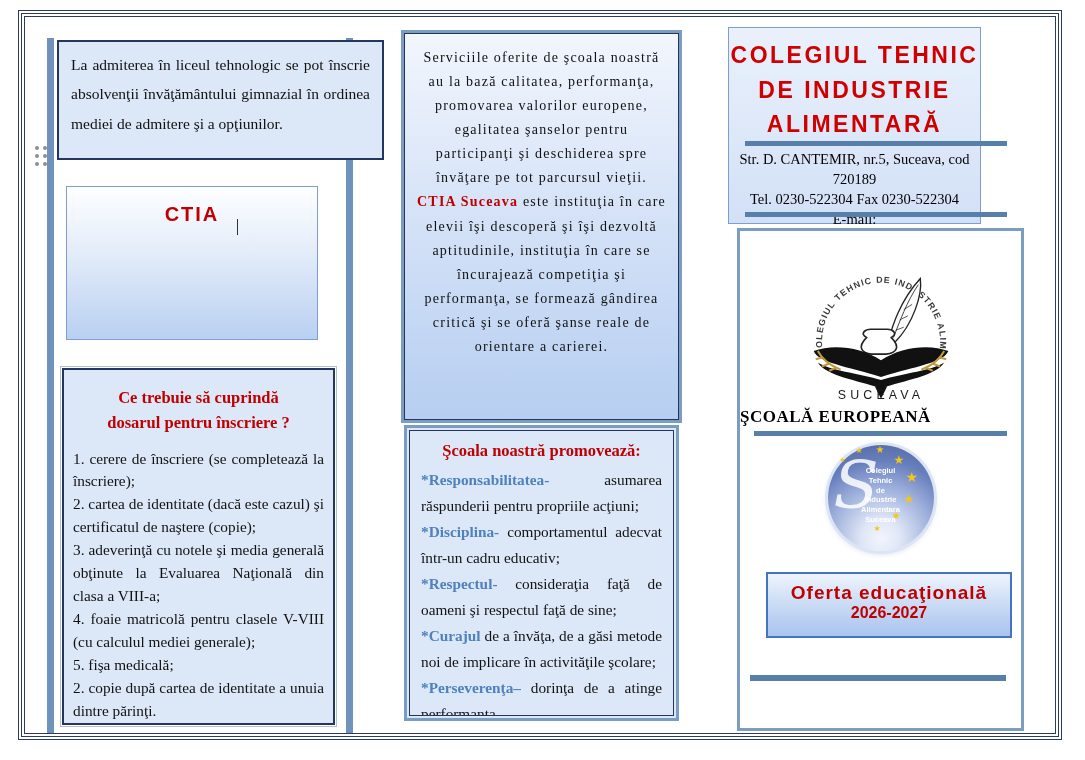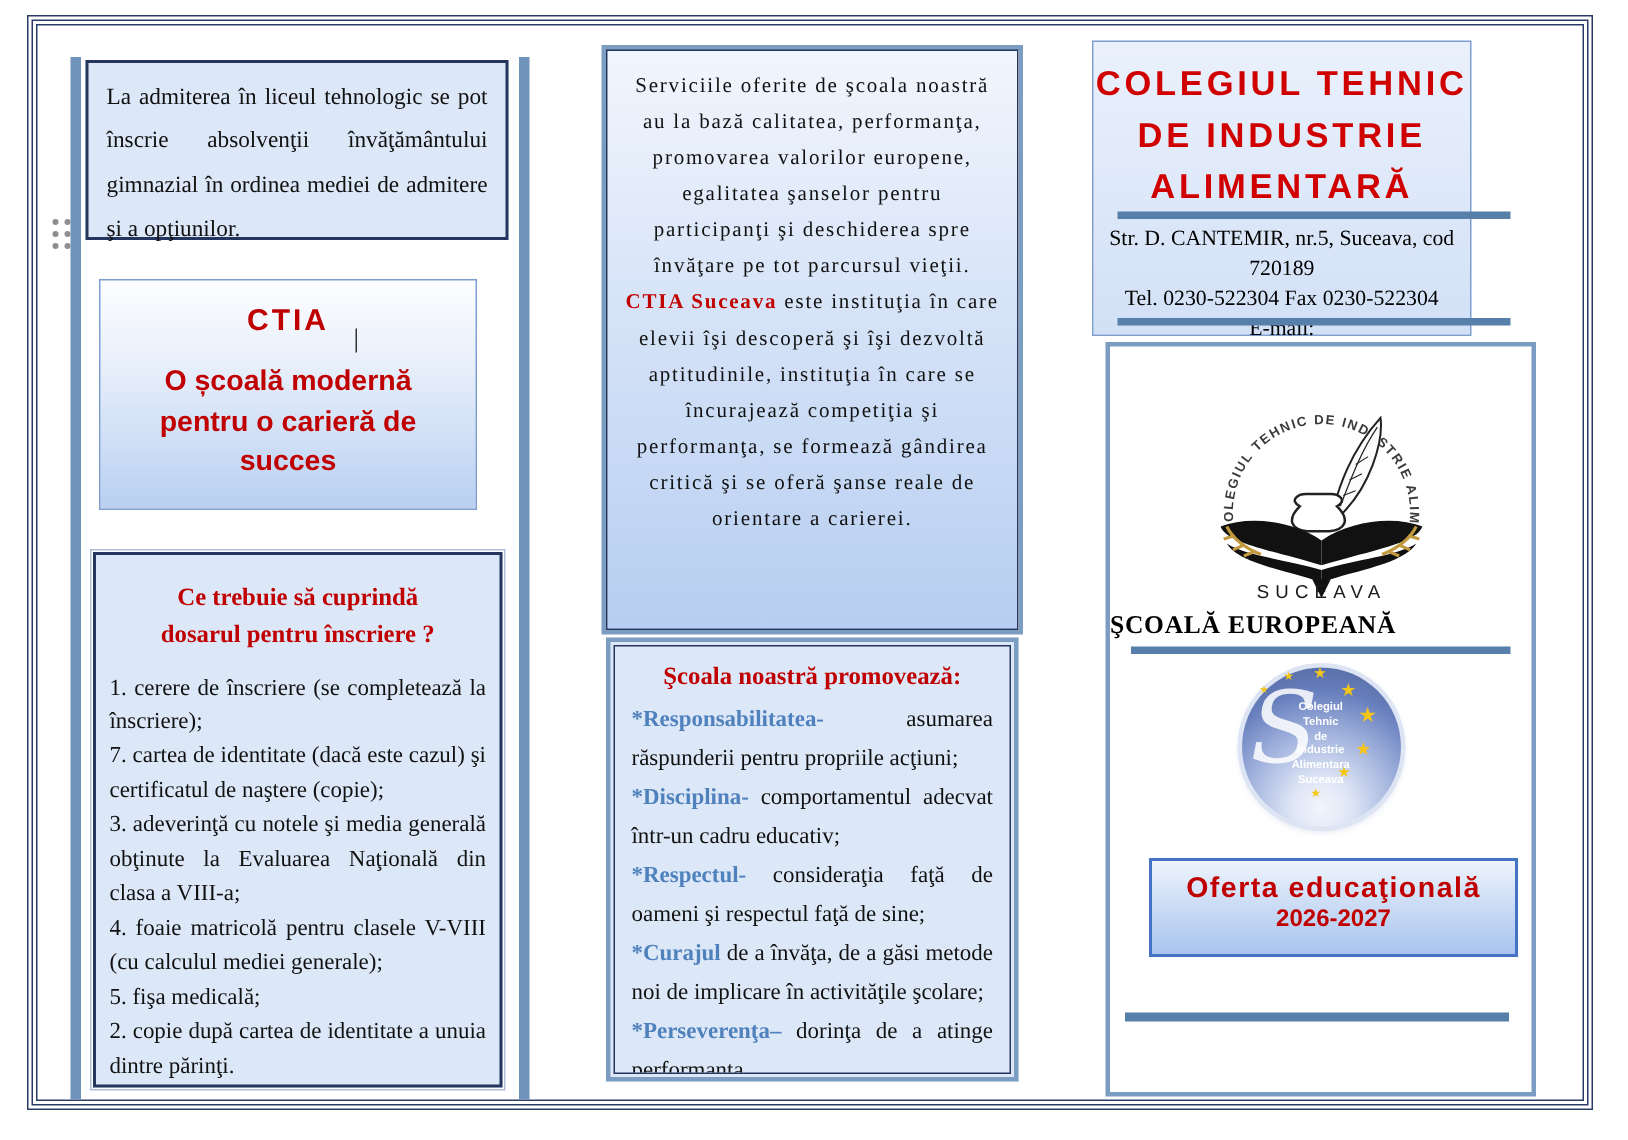--- a/index.html
+++ b/index.html
@@ -14,21 +14,21 @@
 
   .vbar{position:absolute;width:7px;background:#6f93ba;}
   .hbar{position:absolute;background:#567fa9;}
 
   
   .grip{position:absolute;left:35px;top:146px;display:grid;grid-template-columns:repeat(2,4px);
         grid-auto-rows:4px;gap:4px;}
   .grip i{width:4px;height:4px;border-radius:50%;background:#8e8e8e;}
 
   
-  .box-intro{left:57px;top:40px;width:282px;height:120px;background:#dce7f8;
+  .box-intro{left:57px;top:40px;width:327px;height:120px;background:#dce7f8;
              border:2px solid #24365e;padding:8px 12px;box-sizing:border-box;
              font-size:15.5px;line-height:1.9;text-align:justify;}
   .box-ctia{left:66px;top:186px;width:252px;height:154px;border:1px solid #7d9ecf;
             background:linear-gradient(#fdfeff,#e9f0fb 35%,#b9d0f1);text-align:center;
             box-sizing:border-box;padding-top:16px;}
   .ctia-title{font-family:"Liberation Sans",sans-serif;font-weight:bold;font-size:20px;
               color:#c00000;letter-spacing:2px;}
   .cursor{position:absolute;left:170px;top:32px;width:1px;height:16px;background:#333;}
   .ctia-sub{margin-top:16px;font-family:"Liberation Sans",sans-serif;font-weight:bold;
             font-size:19px;color:#c00000;line-height:1.4;white-space:pre-line;}
@@ -103,30 +103,27 @@
   </div>
   <div class="vbar" style="left:346px;top:38px;height:695px;"></div>
 
   <div class="abs box-intro">
     <span>La admiterea în liceul tehnologic se pot înscrie absolvenţii învăţământului gimnazial în ordinea mediei de admitere şi a opţiunilor.</span>
   </div>
 
   <div class="abs box-ctia">
     <div class="ctia-title">CTIA</div>
     <div class="cursor"></div>
-    <div class="ctia-sub">O școală modernă
-pentru o carieră de
-succes</div>
   </div>
 
   <div class="abs box-dosar">
     <div class="dosar-head">Ce trebuie să cuprindă
 dosarul pentru înscriere ?</div>
     <p class="dosar-item">1. cerere de înscriere (se completează la înscriere);</p>
-    <p class="dosar-item">7. cartea de identitate (dacă este cazul) şi certificatul de naştere (copie);</p>
+    <p class="dosar-item">2. cartea de identitate (dacă este cazul) şi certificatul de naştere (copie);</p>
     <p class="dosar-item">3. adeverinţă cu notele şi media generală obţinute la Evaluarea Naţională din clasa a VIII-a;</p>
     <p class="dosar-item">4. foaie matricolă pentru clasele V-VIII (cu calculul mediei generale);</p>
     <p class="dosar-item">5. fişa medicală;</p>
     <p class="dosar-item">2. copie  după cartea de identitate a unuia dintre părinţi.</p>
   </div>
 
   <div class="abs box-services">
     <p>Serviciile oferite de şcoala noastră au la bază calitatea, performanţa, promovarea valorilor europene, egalitatea şanselor pentru participanţi şi deschiderea spre învăţare pe tot parcursul vieţii.</p>
     <p><span class="lead-red">CTIA Suceava</span><span> este instituţia în care elevii îşi descoperă şi îşi dezvoltă aptitudinile, instituţia în care se încurajează competiţia şi performanţa, se formează gândirea critică şi se oferă şanse reale de orientare a carierei.</span></p>
   </div>

